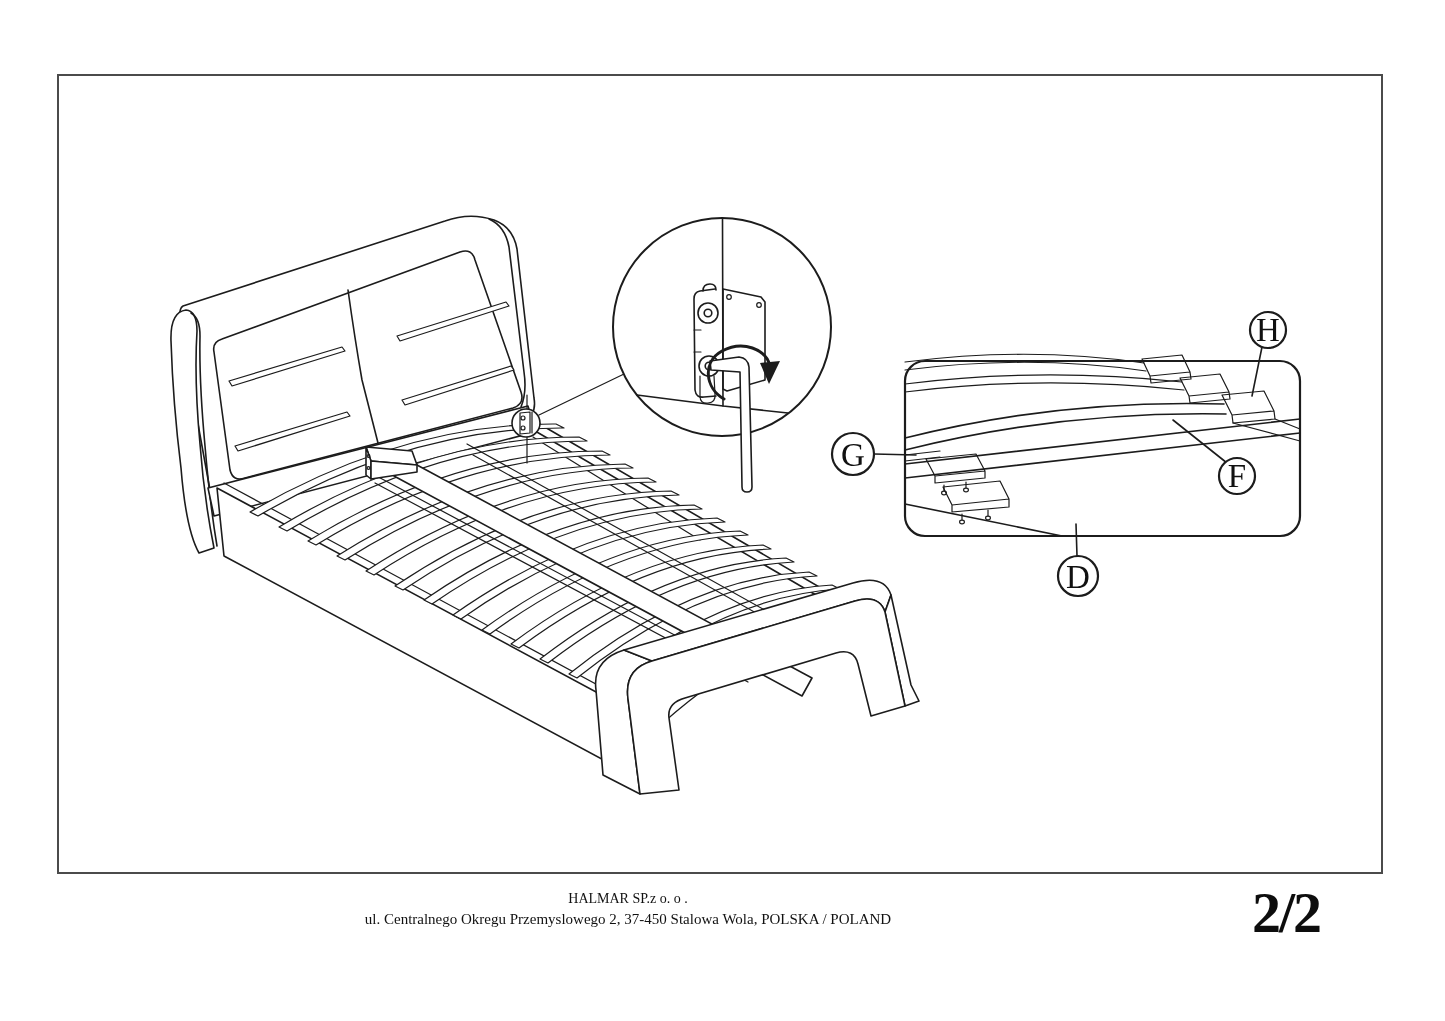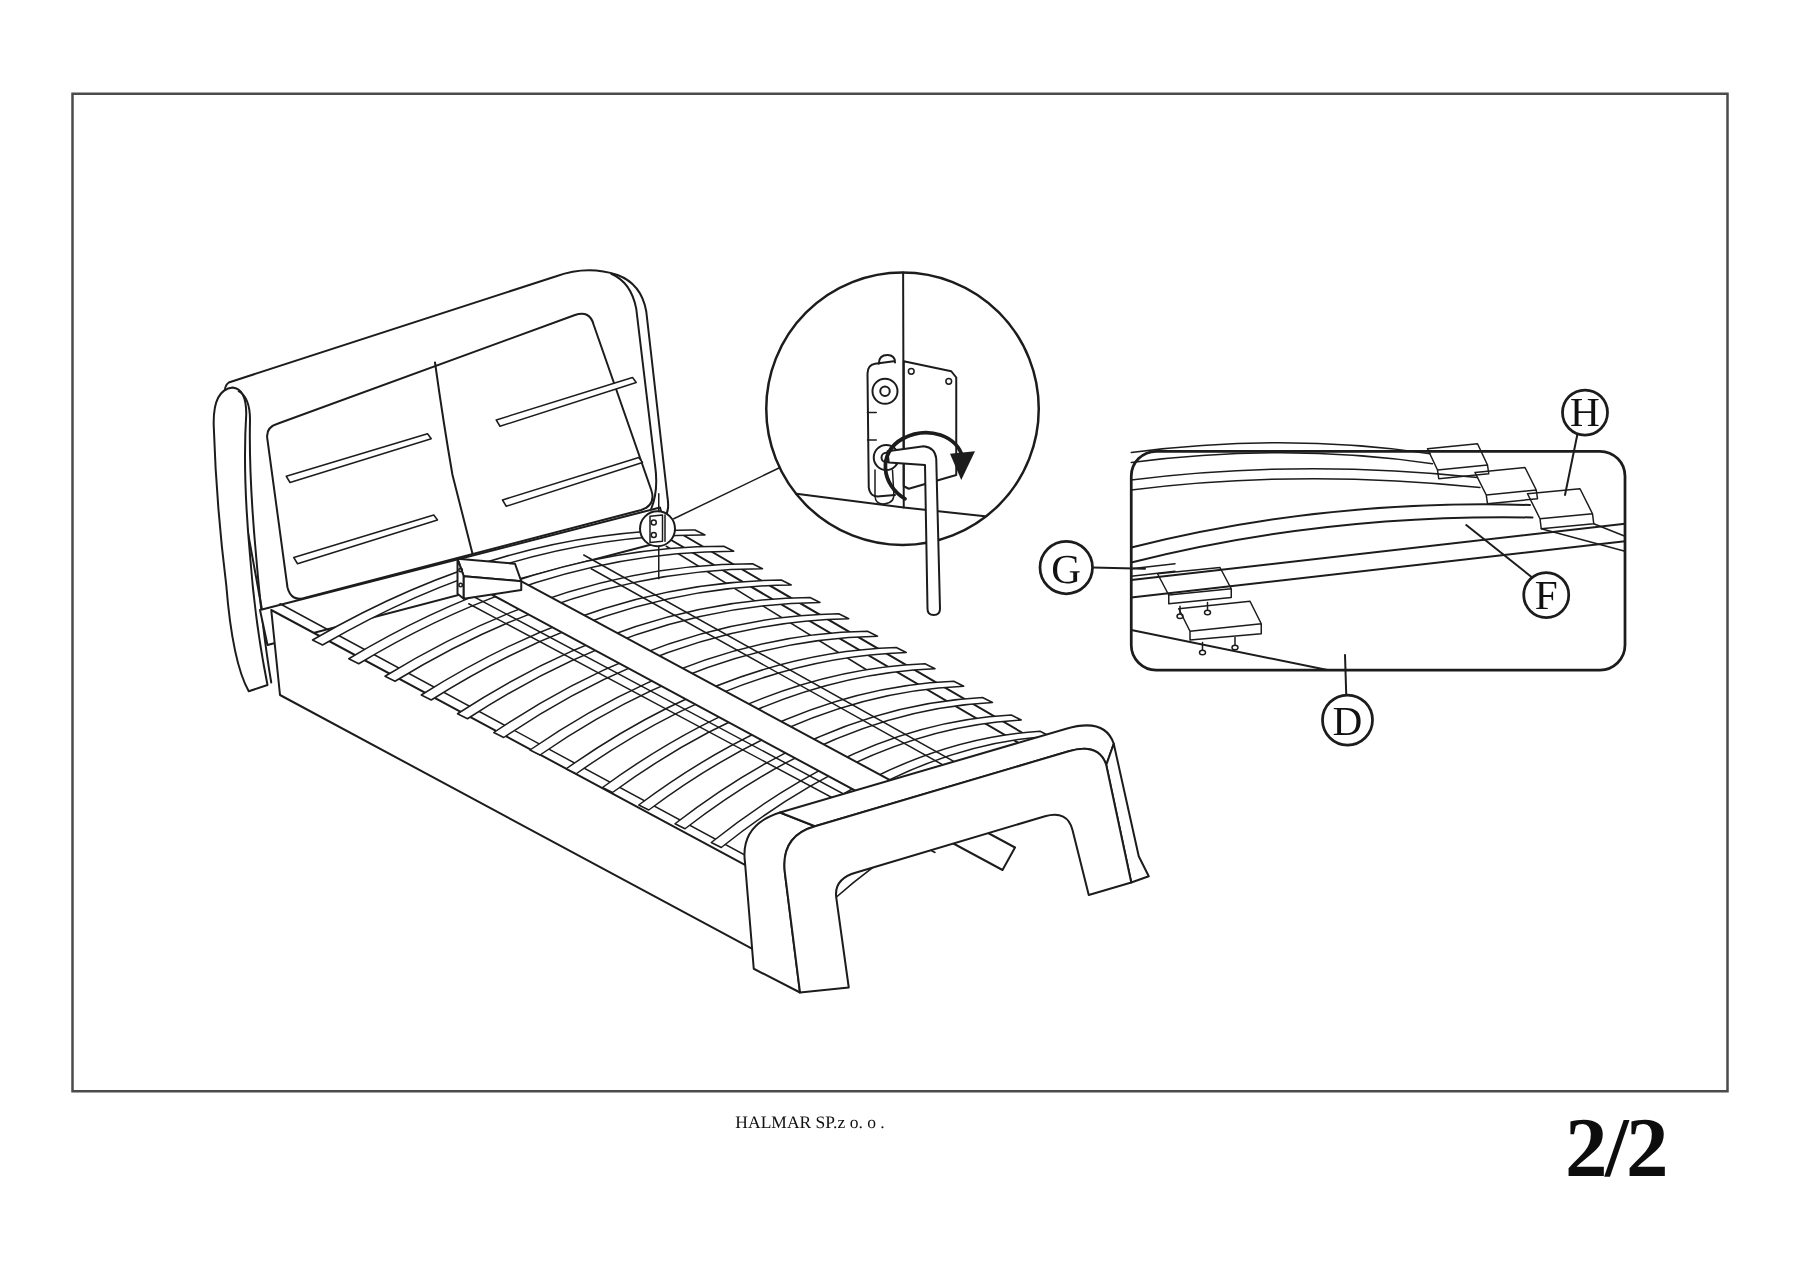--- a/index.html
+++ b/index.html
@@ -9,27 +9,27 @@
   }
   .stage svg{position:absolute;left:0;top:0;}
   .lines{fill:none;stroke:#1c1c1c;stroke-width:1.6;stroke-linejoin:round;stroke-linecap:round;}
   .wf{fill:#ffffff;}
   .thin{stroke-width:1.2;}
   .bold{stroke-width:3;}
   .blk{fill:#1c1c1c;stroke:none;}
   .lbl{fill:#111;stroke:none;font-family:"Liberation Serif","DejaVu Serif",serif;font-size:33px;}
   .footer{
     position:absolute;left:628px;top:889px;transform:translateX(-50%);
-    text-align:center;color:#111;white-space:nowrap;margin-left:20px;
+    text-align:center;color:#111;white-space:nowrap;
   }
   .footer .l1{font-size:14px;line-height:20px;}
   .footer .l2,.footer .l3{font-size:15px;line-height:21px;}
   .pagenum{
     position:absolute;left:1252px;top:884px;color:#0d0d0d;
-    font-size:68px;font-weight:bold;letter-spacing:-2px;line-height:1;
+    font-size:58px;font-weight:bold;letter-spacing:-2px;line-height:1;
   }
 </style>
 </head>
 <body>
 
 <div class="stage">
 
 <svg width="1445" height="1021" viewBox="0 0 1445 1021">
 
   <rect x="58" y="75" width="1324" height="798" fill="none" stroke="#4b4b4b" stroke-width="2"></rect>
@@ -186,17 +186,18 @@
     <text class="lbl" x="1237" y="487" text-anchor="middle">F</text>
 
     <path d="M 1076,524 L 1077,556"></path>
     <circle class="wf" cx="1078" cy="576" r="20" stroke-width="2.2"></circle>
     <text class="lbl" x="1078" y="588" text-anchor="middle">D</text>
   </g>
 </svg>
 
   <div class="footer">
     <div class="l1">HALMAR SP.z o. o .</div>
+    <div class="l2">ul. Centralnego Okregu Przemyslowego 2, 37-450 Stalowa Wola, POLSKA / POLAND</div>
   </div>
 
   <div class="pagenum">2/2</div>
 
 </div>
 
 </body></html>

